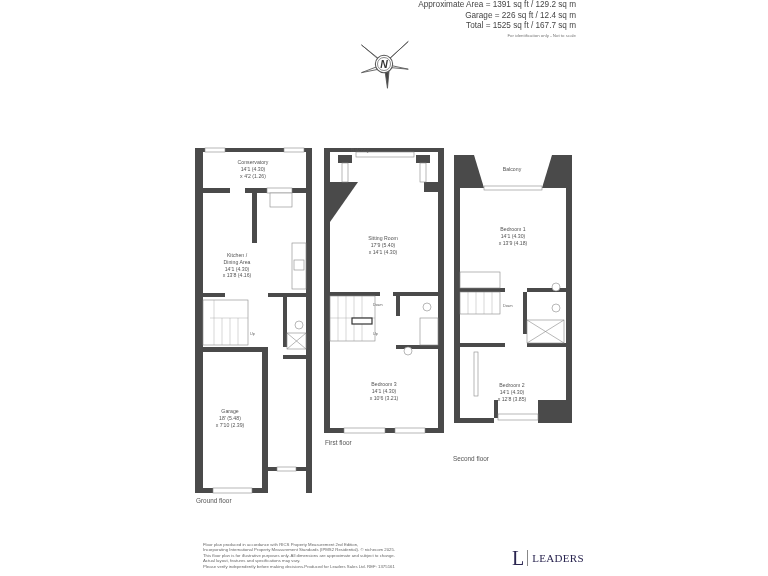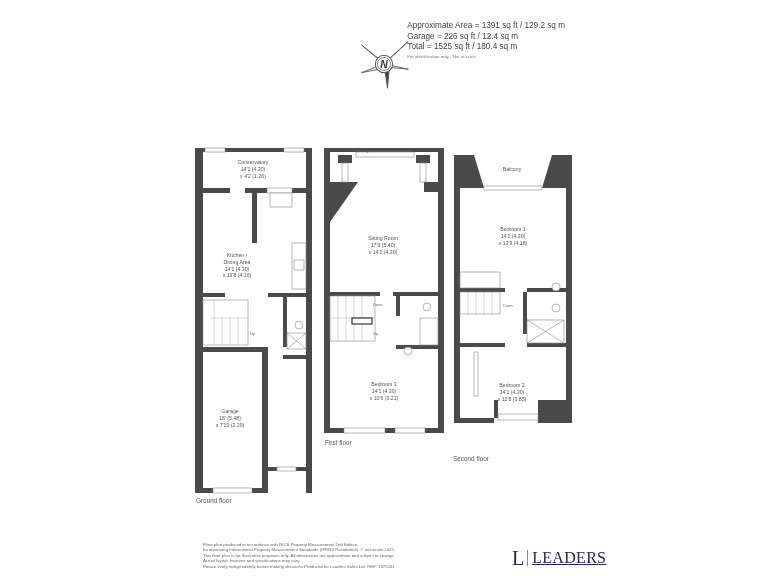--- a/index.html
+++ b/index.html
@@ -1,38 +1,38 @@
 <!DOCTYPE html>
 <html><head>
 <meta charset="utf-8">
 <style>
   html, body { margin: 0; padding: 0; background: #ffffff; }
   body { width: 768px; height: 576px; position: relative; overflow: hidden;
          font-family: "Liberation Sans", sans-serif; color: #555; }
-  .area { position: absolute; right: 203px; top: 0; 
-          font-size: 8.2px; line-height: 10.5px; color: #444; margin-top: 21px; }
+  .area { position: absolute; right: 192px; top: 0; text-align: right;
+          font-size: 8.2px; line-height: 10.5px; color: #444; }
   .area .note { font-size: 4.4px; line-height: 8px; color: #777; }
   .compass { position: absolute; left: 358px; top: 38px; width: 52px; height: 52px; }
   svg.plan { position: absolute; left: 0; top: 0; }
   .room { position: absolute; text-align: center; font-size: 5.2px; line-height: 6.8px; color: #555; white-space: nowrap; transform: translateX(-50%); }
   .floor-label { position: absolute; font-size: 6.4px; color: #555; }
   .small { position: absolute; font-size: 3.8px; color: #666; }
   .footer { position: absolute; left: 203px; top: 542px; font-size: 4.3px; line-height: 5.4px; color: #666; }
   .logo { position: absolute; left: 512px; top: 548px; display: flex; align-items: center; color: #2a2550; }
   .logo .mark { font-family: "Liberation Serif", serif; font-size: 20px; line-height: 20px; }
   .logo .sep { width: 1px; height: 16px; background: #888; margin: 0 4px 0 3px; }
-  .logo .name { font-family: "Liberation Serif", serif; font-size: 16px; letter-spacing: 0.3px; text-decoration: underline; }
+  .logo .name { font-family: "Liberation Serif", serif; font-size: 11px; letter-spacing: 0.3px; }
 </style>
 </head>
 <body>
 
 <div class="area">
   <div>Approximate Area = 1391 sq ft / 129.2 sq m</div>
   <div>Garage = 226 sq ft / 12.4 sq m</div>
-  <div>Total = 1525 sq ft / 180.4 sq m</div>
+  <div>Total = 1525 sq ft / 167.7 sq m</div>
   <div class="note">For identification only - Not to scale</div>
 </div>
 
 <svg class="compass" viewBox="0 0 60 60">
   <polygon points="30,30 58,4 36,24" fill="#fff" stroke="#555" stroke-width="1"></polygon>
   <polygon points="30,30 4,8 24,24" fill="#fff" stroke="#555" stroke-width="1"></polygon>
   <polygon points="30,30 4,40 24,36" fill="#fff" stroke="#555" stroke-width="1"></polygon>
   <polygon points="30,30 34,58 36,36" fill="#444" stroke="#555" stroke-width="1"></polygon>
   <polygon points="30,30 58,36 36,34" fill="#fff" stroke="#555" stroke-width="1"></polygon>
   <circle cx="30" cy="30" r="10" fill="#fff" stroke="#555" stroke-width="1.2"></circle>

